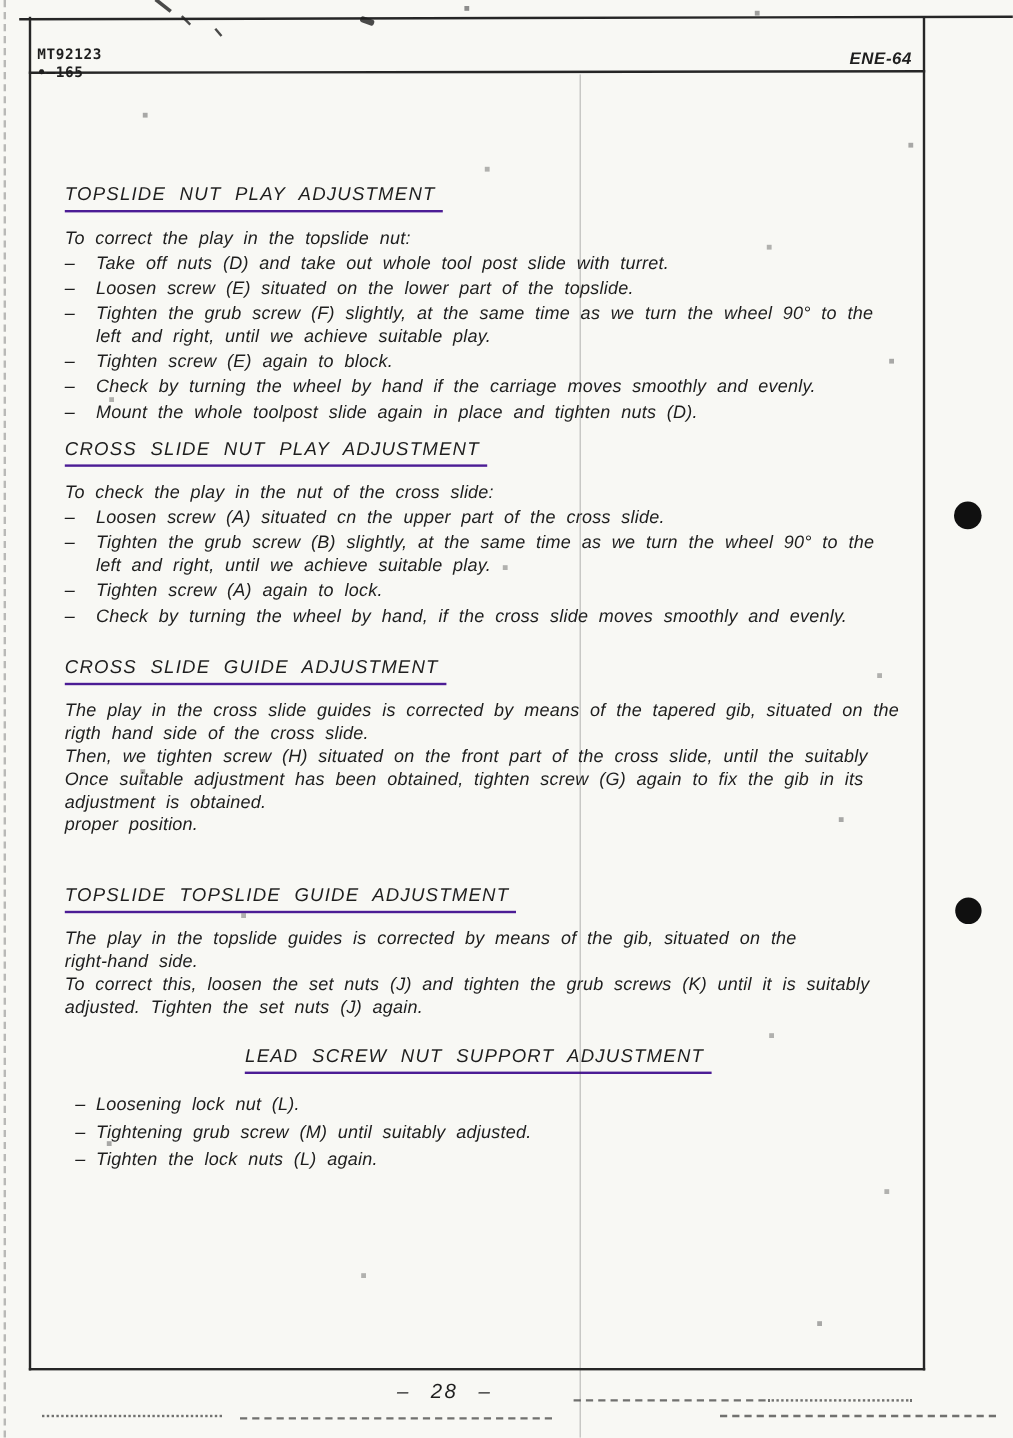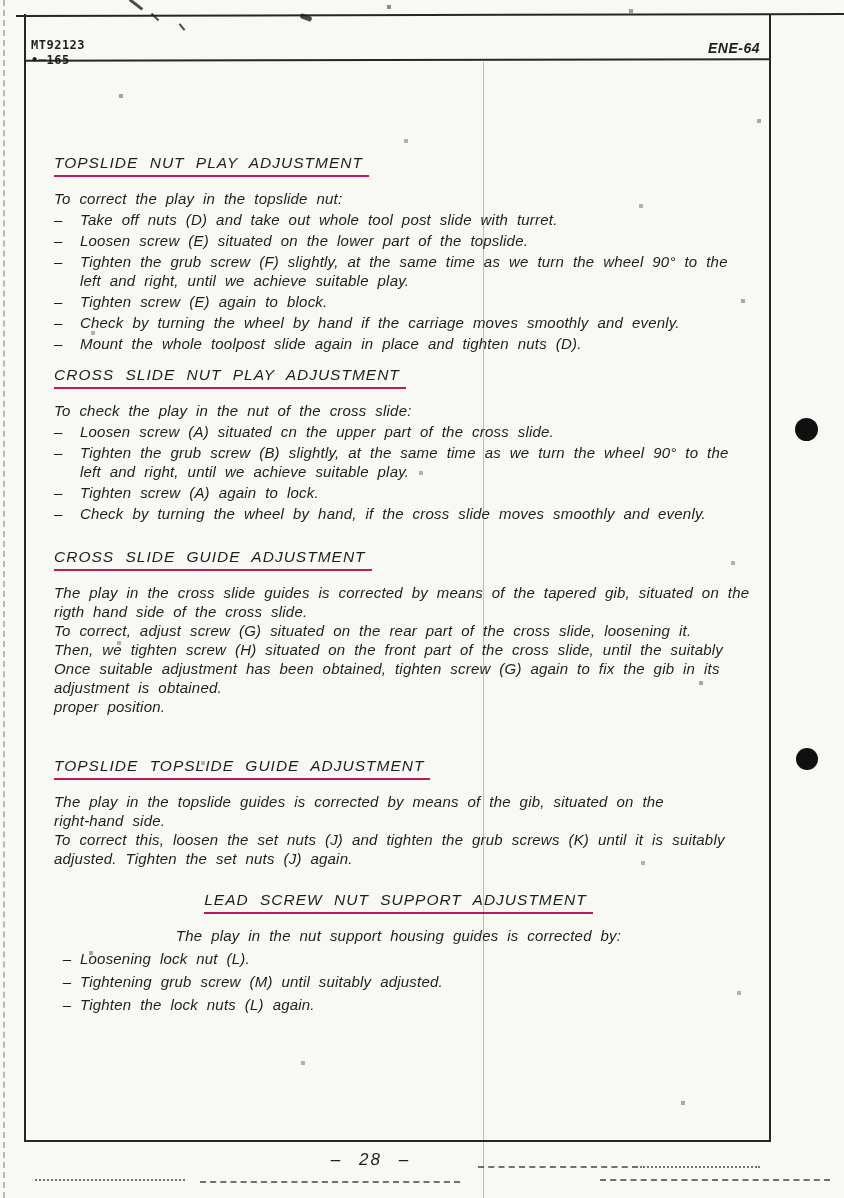--- a/index.html
+++ b/index.html
@@ -34,21 +34,21 @@
              padding:0 28px 0 30px; font-style:italic; }
   section  { display:block; }
   .s1 { margin-top:92px; } .s2 { margin-top:12px; } .s3 { margin-top:24px; }
   .s4 { margin-top:40px; } .s5 { margin-top:22px;text-align:center; }
 
   h2.heading {
     display:inline-block;
     font-size:15.5px; font-weight:normal; font-style:italic;
     letter-spacing:1px; word-spacing:6px; line-height:19px;
     padding:0 6px 3px 0;
-    border-bottom:2px solid #be185d;
+    border-bottom:2px solid #4c1d95;
     margin-bottom:12px;
     white-space:nowrap;
   }
   .line { font-size:15px; line-height:19px; letter-spacing:.2px;
           word-spacing:4.5px; white-space:nowrap; }
   .line.bullet { display:flex; margin-top:2px; }
   .line.bullet .dash { width:26px; flex:0 0 26px; }
   .line.cont   { padding-left:26px; }
   .s5 .line.bullet { margin-top:4px; }
 
@@ -153,38 +153,36 @@
     <div class="line bullet">
       <span class="dash">–</span>
       <span>Check by turning the wheel by hand, if the cross slide moves smoothly and evenly.</span>
     </div>
   </section>
 
   <section class="s3">
     <h2 class="heading">CROSS SLIDE GUIDE ADJUSTMENT</h2>
     <div class="line para">The play in the cross slide guides is corrected by means of the tapered gib, situated on the</div>
     <div class="line para">rigth hand side of the cross slide.</div>
-    <div class="line para">To correct, adjust screw (G) situated on the rear part of the cross slide, loosening it.</div>
     <div class="line para">Then, we tighten screw (H) situated on the front part of the cross slide, until the suitably</div>
     <div class="line para">Once suitable adjustment has been obtained, tighten screw (G) again to fix the gib in its</div>
     <div class="line para">adjustment is obtained.</div>
     <div class="line para">proper position.</div>
   </section>
 
   <section class="s4">
     <h2 class="heading">TOPSLIDE TOPSLIDE GUIDE ADJUSTMENT</h2>
     <div class="line para">The play in the topslide guides is corrected by means of the gib, situated on the</div>
     <div class="line para">right-hand side.</div>
     <div class="line para">To correct this, loosen the set nuts (J) and tighten the grub screws (K) until it is suitably</div>
     <div class="line para">adjusted. Tighten the set nuts (J) again.</div>
   </section>
 
   <section class="s5">
     <h2 class="heading">LEAD SCREW NUT SUPPORT ADJUSTMENT</h2>
-    <div class="line para">The play in the nut support housing guides is corrected by:</div>
     <div class="line bullet">
       <span class="dash">–</span>
       <span>Loosening lock nut (L).</span>
     </div>
     <div class="line bullet">
       <span class="dash">–</span>
       <span>Tightening grub screw (M) until suitably adjusted.</span>
     </div>
     <div class="line bullet">
       <span class="dash">–</span>

